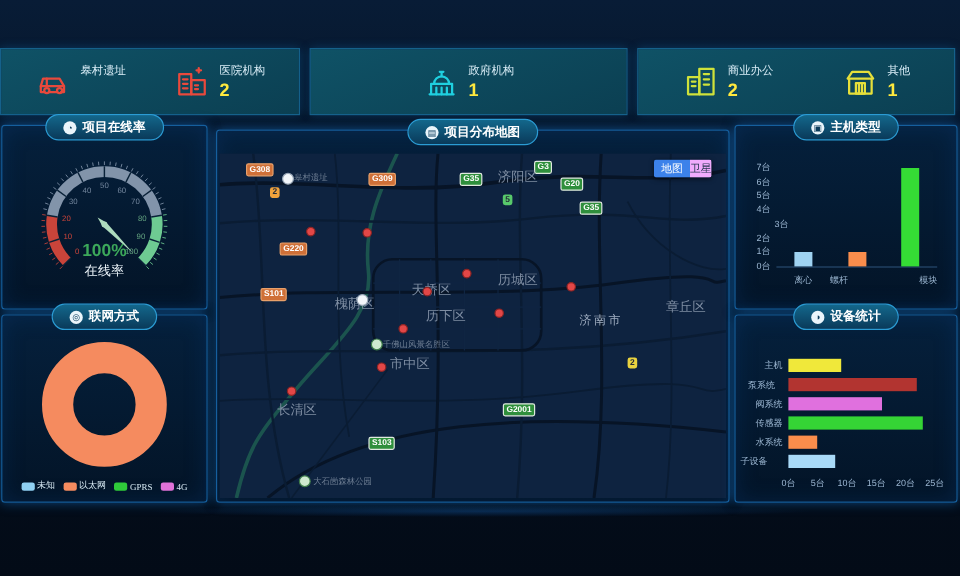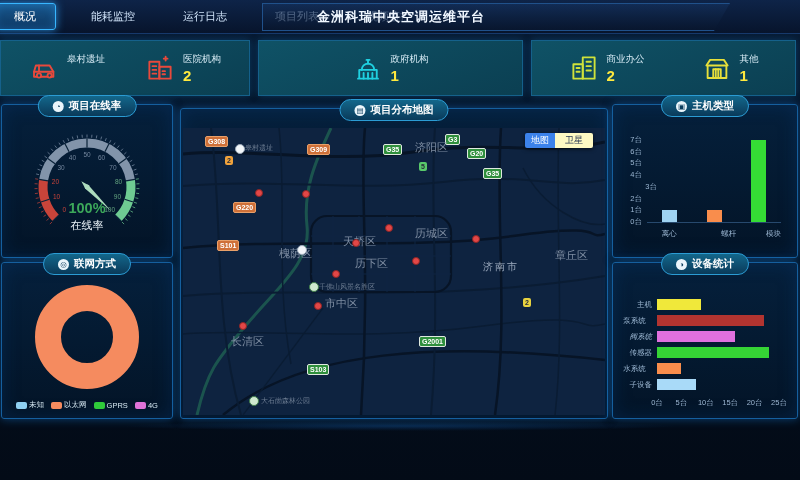--- a/index.html
+++ b/index.html
@@ -43,21 +43,21 @@
   .panel-network{left:1px;top:262px;width:170px;height:155px;}
   .panel-map{left:180px;top:108px;width:426px;height:309px;}
   .panel-host{left:612px;top:104px;width:184px;height:152px;}
   .panel-device{left:612px;top:262px;width:184px;height:155px;}
 
   .gauge-svg{position:absolute;left:3px;top:16px;width:164px;height:116px;}
   .gauge-svg text{font-family:"Liberation Sans",sans-serif;}
 
   .donut{width:104px;height:104px;border-radius:50%;border:26px solid #f58b5f;margin:22px auto 0;box-sizing:border-box;}
   .legend-row{position:absolute;bottom:8px;left:0;right:0;display:flex;justify-content:center;gap:7px;
-    font-size:7.5px;color:#d6e8f2;align-items:center;}
+    font-size:7.5px;color:#d6e8f2;align-items:center;font-family:Liberation Serif, serif;}
   .legend-item{display:flex;align-items:center;cursor:pointer;}
   .legend-swatch{display:inline-block;width:11px;height:7px;border-radius:2px;margin-right:2px;}
 
   
   .map-box{position:absolute;left:2px;top:19px;right:2px;bottom:3px;overflow:hidden;background:#0e2340;
     box-shadow:inset 0 0 30px rgba(2,8,20,.8);}
   .map-box svg{position:absolute;inset:0;}
   #map-overlay{position:absolute;inset:0;}
   .shield{position:absolute;font-size:7px;line-height:9px;padding:0 2px;border-radius:2px;color:#fff;font-weight:bold;}
   .shield.orange{background:#cf7038;border:1px solid #e8a06a;}
@@ -65,50 +65,38 @@
   .place{position:absolute;font-size:11px;color:#7e8da2;white-space:nowrap;}
   .place.major{font-size:10px;color:#9fadc0;letter-spacing:2px;}
   .place.small{font-size:7px;color:#6d7d92;}
   .dot{position:absolute;width:6px;height:6px;border-radius:50%;background:#e24747;border:1px solid #8d2424;}
   .poi{position:absolute;width:8px;height:8px;border-radius:50%;background:#f2f6fa;border:1px solid #9aa8b8;}
   .poi.green{background:#cfe9cf;border-color:#3f7d4a;}
   .pill{position:absolute;font-size:7px;font-weight:bold;color:#252c38;padding:0 2px;line-height:9px;border-radius:2px;}
   .map-toggle{position:absolute;top:5px;right:12px;display:flex;font-size:9px;line-height:13px;border-radius:2px;
     overflow:hidden;box-shadow:0 1px 4px rgba(0,0,0,.6);z-index:7;}
   .map-toggle .on{background:#3c82ea;color:#fff;padding:1px 6px;cursor:pointer;}
-  .map-toggle .off{background:#fef9c3;color:#2b3b55;padding:1px 10px;cursor:pointer;}
+  .map-toggle .off{background:#f0abfc;color:#2b3b55;padding:1px 0;cursor:pointer;}
 
   
   #host-chart{position:absolute;left:4px;top:26px;width:176px;height:116px;}
   #device-chart{position:absolute;left:4px;top:28px;width:176px;height:122px;}
   .vtick,.xtick,.htick{position:absolute;font-size:7.5px;color:#9cb7d2;white-space:nowrap;}
   .vtick{text-align:right;}
   .axisline{position:absolute;background:#27496e;}
   .bar{position:absolute;}
 
   .floor{position:absolute;top:421px;left:120px;right:120px;height:10px;
     background:radial-gradient(ellipse at center,rgba(25,110,200,.30),transparent 70%);}
 </style>
 </head>
 <body>
 
 <div class="screen">
 
-  <div class="navbar">
-    <div class="tabs" id="nav-tabs">
-        <div class="tab active">概况</div>
-        <div class="tab">能耗监控</div>
-        <div class="tab">运行日志</div>
-        <div class="tab">项目列表</div>
-        <div class="tab">视频监控</div>
-      </div>
-    <div class="title-box">
-      <span class="title-text">金洲科瑞中央空调运维平台</span>
-    </div>
-  </div>
 
   <div class="cards-row" id="cards-row">
       <div class="card">
         <div class="stat-item">
           <span class="stat-icon" style="color: rgb(232, 73, 60);"><svg viewBox="0 0 24 24">
               <path d="M4 15l1.5-5h11l3 5v4h-2"></path>
               <circle cx="8" cy="18" r="1.7"></circle>
               <circle cx="16.5" cy="18" r="1.7"></circle>
               <path d="M4 15v4h2.3M9.7 19h5.1M4 15h15.5M8 10v5"></path>
             </svg></span>
@@ -371,43 +359,43 @@
         <span class="vtick" style="left: 0px; width: 25px; bottom: 43.4286px;">2台</span>
         <span class="vtick" style="left: 15px; width: 25px; bottom: 55.1429px;">3台</span>
         <span class="vtick" style="left: 0px; width: 25px; bottom: 66.8571px;">4台</span>
         <span class="vtick" style="left: 0px; width: 25px; bottom: 78.5714px;">5台</span>
         <span class="vtick" style="left: 0px; width: 25px; bottom: 90.2857px;">6台</span>
         <span class="vtick" style="left: 0px; width: 25px; bottom: 102px;">7台</span>
         <div class="axisline" style="left: 30px; width: 134px; bottom: 24px; height: 1px;"></div>
         <div class="bar" style="left: 44.8333px; width: 15px; bottom: 25px; height: 11.7143px; background: rgb(159, 211, 242);"></div>
         <span class="xtick" style="left: 30px; width: 44.6667px; bottom: 8px; text-align: center; font-family: Liberation Serif, serif;">离心</span>
         <div class="bar" style="left: 89.5px; width: 15px; bottom: 25px; height: 11.7143px; background: rgb(249, 141, 76);"></div>
-        <span class="xtick" style="left: 74.6667px; width: 44.6667px; bottom: 8px; text-align: right;">螺杆</span>
+        <span class="xtick" style="left: 74.6667px; width: 44.6667px; bottom: 8px; text-align: left;">螺杆</span>
         <div class="bar" style="left: 134.167px; width: 15px; bottom: 25px; height: 82px; background: rgb(53, 220, 53);"></div>
         <span class="xtick" style="left: 119.333px; width: 44.6667px; bottom: 8px; text-align: right;">模块</span>
       </div>
   </div>
 
   <div class="panel panel-device">
     <div class="panel-header">
       <span class="ph-icon">◑</span>
       <span>设备统计</span>
     </div>
     <div id="device-chart">
         <span class="htick" style="left: 0px; width: 35px; top: 9px; text-align: right;">主机</span>
         <div class="bar" style="left: 40px; top: 8px; height: 11px; width: 43.92px; background: rgb(240, 232, 58);"></div>
         <span class="htick" style="left: 0px; width: 35px; top: 25px; text-align: center;">泵系统</span>
         <div class="bar" style="left: 40px; top: 24px; height: 11px; width: 107.36px; background: rgb(178, 52, 48);"></div>
-        <span class="htick" style="left: 0px; width: 35px; top: 41px; text-align: right; font-style: italic;">阀系统</span>
+        <span class="htick" style="left: 0px; width: 35px; top: 41px; text-align: right;">阀系统</span>
         <div class="bar" style="left: 40px; top: 40px; height: 11px; width: 78.08px; background: rgb(224, 112, 222);"></div>
         <span class="htick" style="left: 0px; width: 35px; top: 57px; text-align: right;">传感器</span>
         <div class="bar" style="left: 40px; top: 56px; height: 11px; width: 112.24px; background: rgb(53, 212, 53);"></div>
-        <span class="htick" style="left: 0px; width: 35px; top: 73px; text-align: center;">水系统</span>
+        <span class="htick" style="left: 0px; width: 35px; top: 73px; text-align: right;">水系统</span>
         <div class="bar" style="left: 40px; top: 72px; height: 11px; width: 24.4px; background: rgb(249, 141, 76);"></div>
-        <span class="htick" style="left: 0px; width: 35px; top: 89px; text-align: right;">子设备</span>
+        <span class="htick" style="left: 0px; width: 35px; top: 89px; ">子设备</span>
         <div class="bar" style="left: 40px; top: 88px; height: 11px; width: 39.04px; background: rgb(169, 218, 248);"></div>
         <span class="xtick" style="left: 30px; top: 107px; width: 20px; text-align: center;">0台</span>
         <span class="xtick" style="left: 54.4px; top: 107px; width: 20px; text-align: center;">5台</span>
         <span class="xtick" style="left: 78.8px; top: 107px; width: 20px; text-align: center;">10台</span>
         <span class="xtick" style="left: 103.2px; top: 107px; width: 20px; text-align: center;">15台</span>
         <span class="xtick" style="left: 127.6px; top: 107px; width: 20px; text-align: center;">20台</span>
         <span class="xtick" style="left: 152px; top: 107px; width: 20px; text-align: center;">25台</span>
       </div>
   </div>
 

